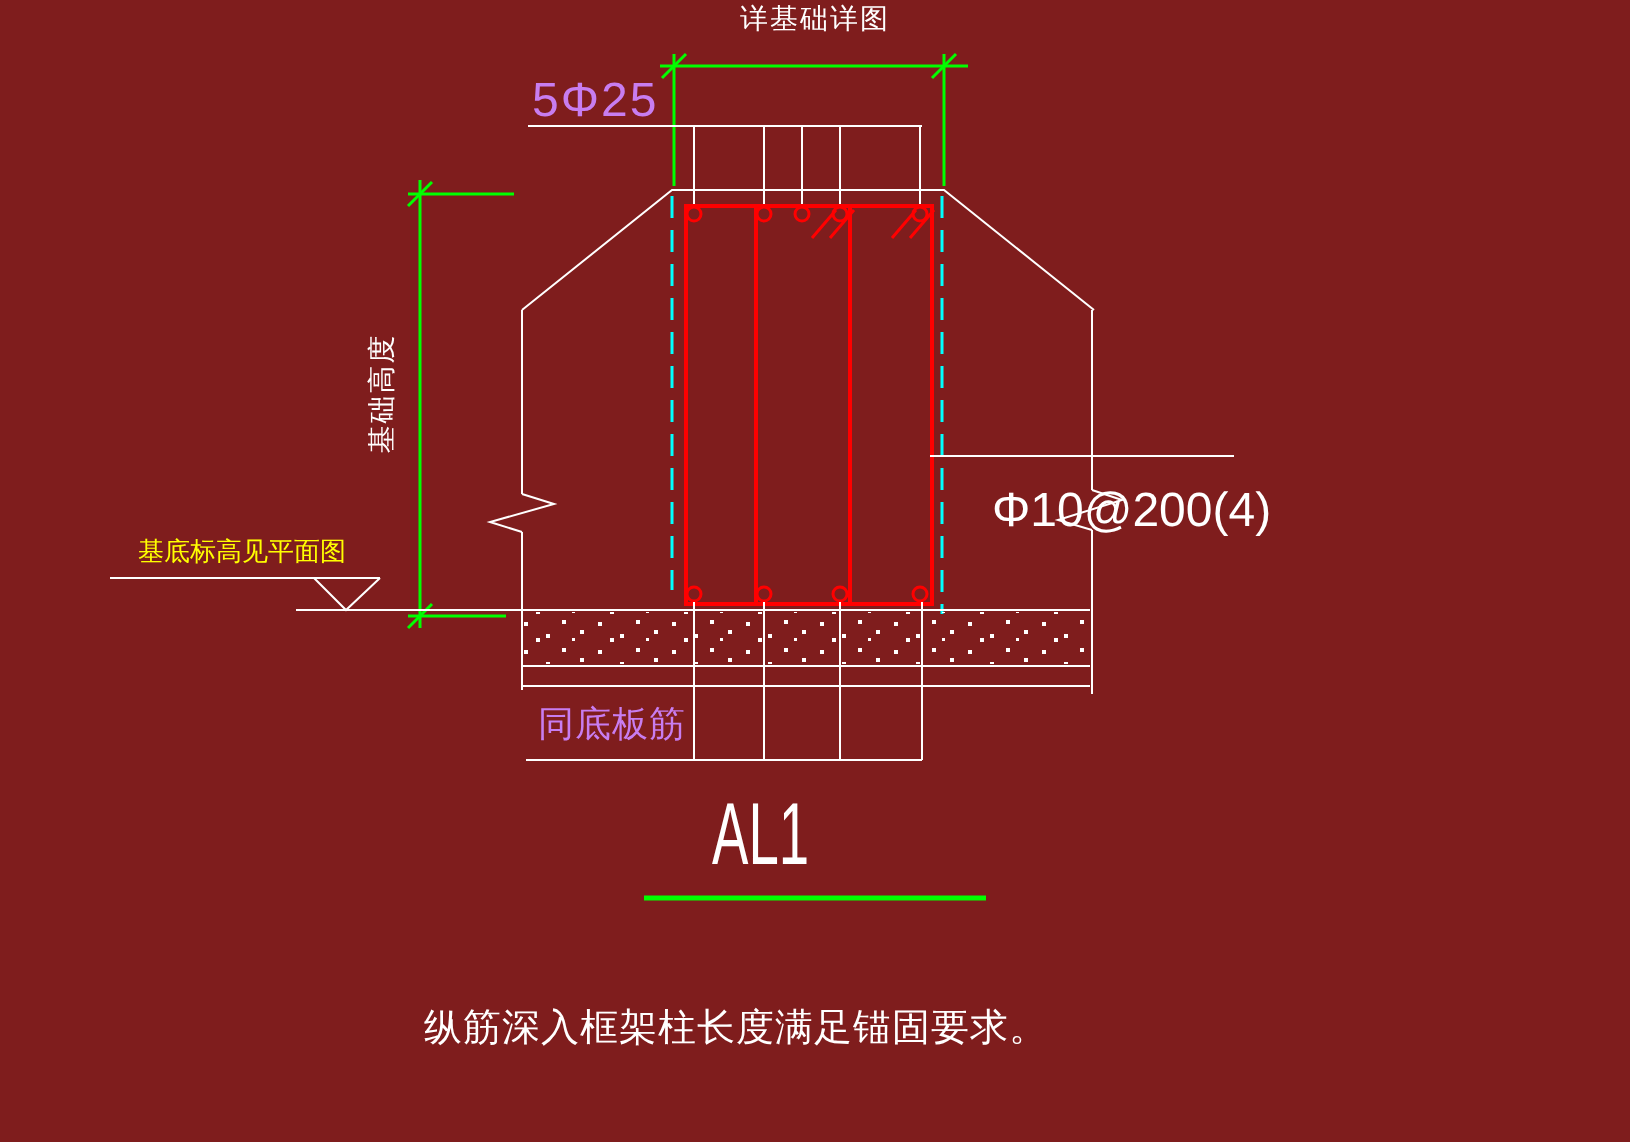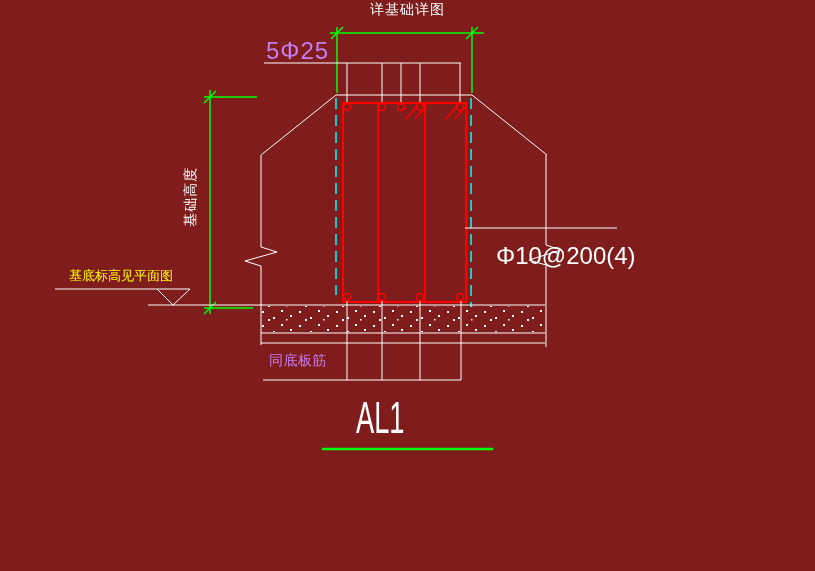--- a/index.html
+++ b/index.html
@@ -11,21 +11,21 @@
   .lbl{position:absolute;white-space:nowrap;line-height:1.1;}
   .white{color:#ffffff;}
   .violet{color:#c87df0;}
   .yellow{color:#ffff00;}
   .t-title{left:370px;top:2px;font-size:14px;letter-spacing:1px;}
   .t-5phi25{left:266px;top:38px;font-size:24px;letter-spacing:1px;}
   .t-phi10{left:496px;top:199px;font-size:24px;margin-top:44px;}
   .t-elev{left:69px;top:269px;font-size:13px;}
   .t-height{left:158px;top:189px;width:66px;font-size:14px;text-align:center;
             transform:rotate(-90deg);transform-origin:center center;letter-spacing:1px;}
-  .t-bottombars{left:269px;top:353px;font-size:14px;letter-spacing:0.5px;}
+  .t-bottombars{left:269px;top:353px;font-size:18px;letter-spacing:0.5px;}
   .t-al1{left:356px;top:394px;font-size:44px;transform:scaleX(0.62);transform-origin:left top;font-weight:400;}
   .t-note1{left:292px;top:472px;font-size:19px;letter-spacing:0.5px;}
   .t-note2{left:212px;top:505px;font-size:19px;letter-spacing:0.5px;}
 </style>
 </head>
 <body>
 
 <div id="canvas">
 
   <svg id="linework" width="815" height="571" viewBox="0 0 815 571">
@@ -129,14 +129,15 @@
     <line x1="322" y1="449" x2="493" y2="449" stroke="#00ff00" stroke-width="2.5"></line>
   </svg>
 
   <div class="lbl white t-title">详基础详图</div>
   <div class="lbl violet t-5phi25">5Φ25</div>
   <div class="lbl white t-phi10">Φ10@200(4)</div>
   <div class="lbl yellow t-elev">基底标高见平面图</div>
   <div class="lbl white t-height">基础高度</div>
   <div class="lbl violet t-bottombars">同底板筋</div>
   <div class="lbl white t-al1">AL1</div>
+  <div class="lbl white t-note2">纵筋深入框架柱长度满足锚固要求。</div>
 
 </div>
 
 </body></html>

